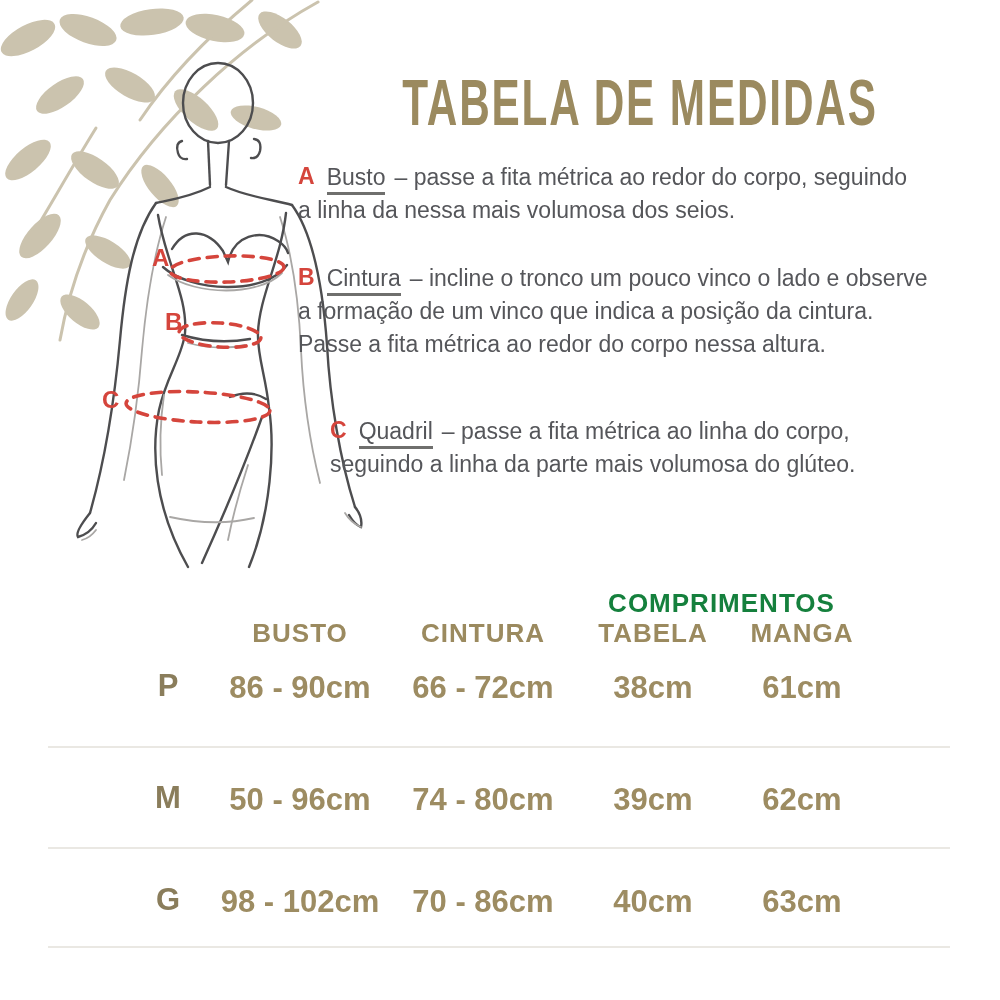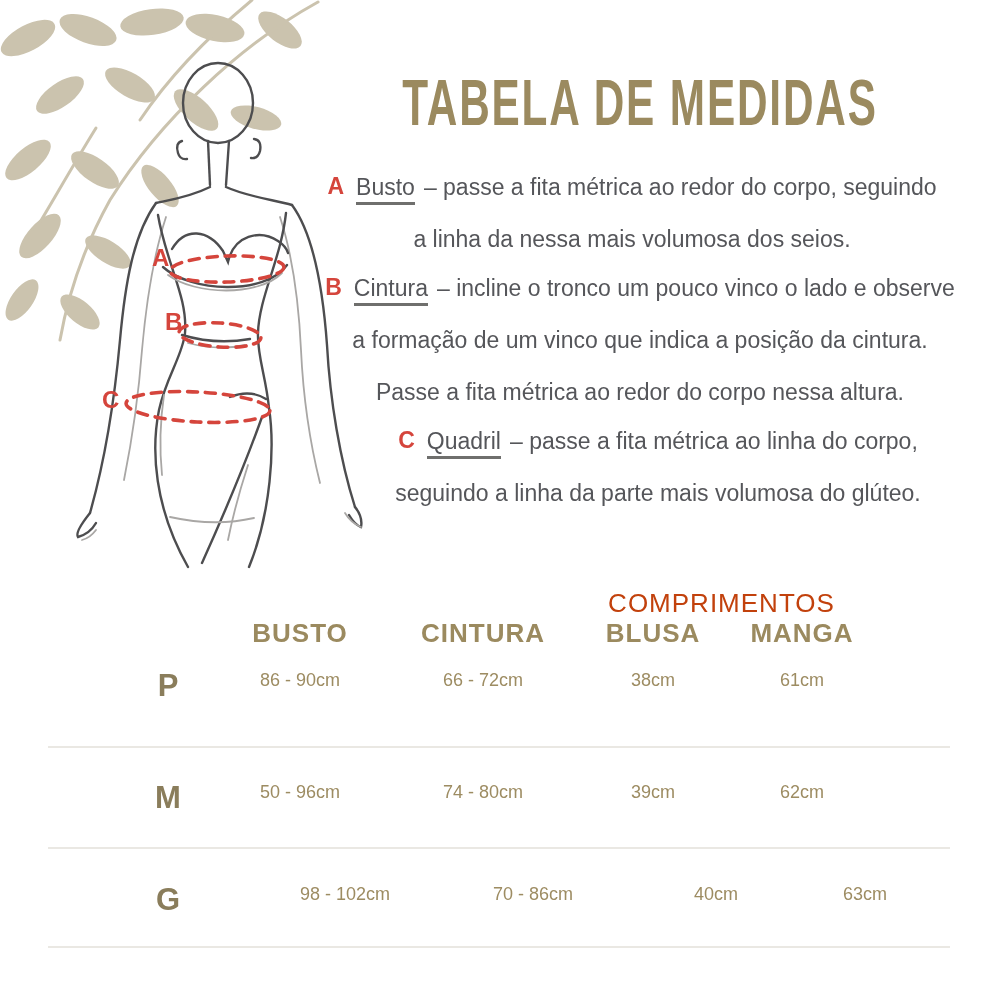--- a/index.html
+++ b/index.html
@@ -7,40 +7,40 @@
     position:relative;width:1000px;height:1000px;background:#ffffff;overflow:hidden;
     font-family:"Liberation Sans", sans-serif;
   }
   
   .title{
     position:absolute;left:330px;top:64px;width:620px;text-align:center;
     font-weight:bold;font-size:46px;letter-spacing:2px;color:#9b8a5f;
     transform:scale(.92,1.42);transform-origin:center top;white-space:nowrap;
   }
   
-  .guide-block{position:absolute;text-align:center;color:#55565a;font-size:23px;line-height:52px;}
+  .guide-block{position:absolute;color:#55565a;font-size:23px;line-height:33px;}
   .g-line{white-space:nowrap;}
   .marker{color:#d5453c;font-weight:bold;font-size:23px;margin-right:12px;vertical-align:1px;}
   .term{border-bottom:3px solid #6f6f6d;padding-bottom:2px;}
   .rest{margin-left:9px;}
   #blockA{left:298px;top:160px;width:668px;}
   #blockB{left:298px;top:261px;width:684px;}
   #blockC{left:330px;top:414px;width:656px;}
   
   .tbl-cell{position:absolute;text-align:center;white-space:nowrap;}
-  .grp-header{left:568px;width:307px;top:588px;font-weight:normal;font-size:26px;letter-spacing:1px;color:#c2410c;}
+  .grp-header{left:568px;width:307px;top:588px;font-weight:bold;font-size:26px;letter-spacing:1px;color:#15803d;}
   .col-header{top:618px;font-weight:bold;font-size:26px;letter-spacing:1px;color:#9b8a5f;}
   .c-size{left:120px;width:96px;}
   .c-busto{left:210px;width:180px;}
   .c-cintura{left:393px;width:180px;}
   .c-blusa{left:568px;width:170px;}
   .c-manga{left:717px;width:170px;}
-  .row-cell{font-weight:normal;font-size:18px;color:#9d8c62;}
+  .row-cell{font-weight:bold;font-size:31px;color:#9d8c62;}
   .size-cell{font-weight:bold;font-size:31px;color:#8a7d5b;}
-  .row-p{top:670px;} .row-m{top:782px;} .row-g{top:884px;text-align:right;}
+  .row-p{top:670px;} .row-m{top:782px;} .row-g{top:884px;}
   .size-p{top:668px;} .size-m{top:780px;} .size-g{top:882px;}
   .divider{position:absolute;left:48px;width:902px;height:2px;background:#eae8e3;}
   #div1{top:746px;} #div2{top:847px;} #div3{top:946px;}
   
   .leaves{position:absolute;left:0;top:0;}
   .figure{position:absolute;left:30px;top:45px;}
   .sketch{fill:none;stroke:#4d4d4f;stroke-width:2.4;stroke-linecap:round;}
   .sketch-light{fill:none;stroke:#a9a7a5;stroke-width:1.8;stroke-linecap:round;}
   .tape{fill:none;stroke:#d5453c;stroke-width:3.6;stroke-dasharray:10 8;stroke-linecap:round;}
   .fig-marker{fill:#d5453c;font-weight:bold;font-size:24px;font-family:"Liberation Sans",sans-serif;}
@@ -141,21 +141,21 @@
     <div class="g-line">
       <span class="marker">C</span><span class="term">Quadril</span><span class="rest">– passe a fita métrica ao linha do corpo,</span>
     </div>
     <div class="g-line">seguindo a linha da parte mais volumosa do glúteo.</div>
   </div>
 
   <div>
     <div class="tbl-cell grp-header">COMPRIMENTOS</div>
     <div class="tbl-cell col-header c-busto">BUSTO</div>
     <div class="tbl-cell col-header c-cintura">CINTURA</div>
-    <div class="tbl-cell col-header c-blusa">BLUSA</div>
+    <div class="tbl-cell col-header c-blusa">TABELA</div>
     <div class="tbl-cell col-header c-manga">MANGA</div>
 
     <div class="tbl-cell size-cell c-size size-p">P</div>
     <div class="tbl-cell row-cell c-busto row-p">86 - 90cm</div>
     <div class="tbl-cell row-cell c-cintura row-p">66 - 72cm</div>
     <div class="tbl-cell row-cell c-blusa row-p">38cm</div>
     <div class="tbl-cell row-cell c-manga row-p">61cm</div>
     <div class="divider" id="div1"></div>
 
     <div class="tbl-cell size-cell c-size size-m">M</div>

